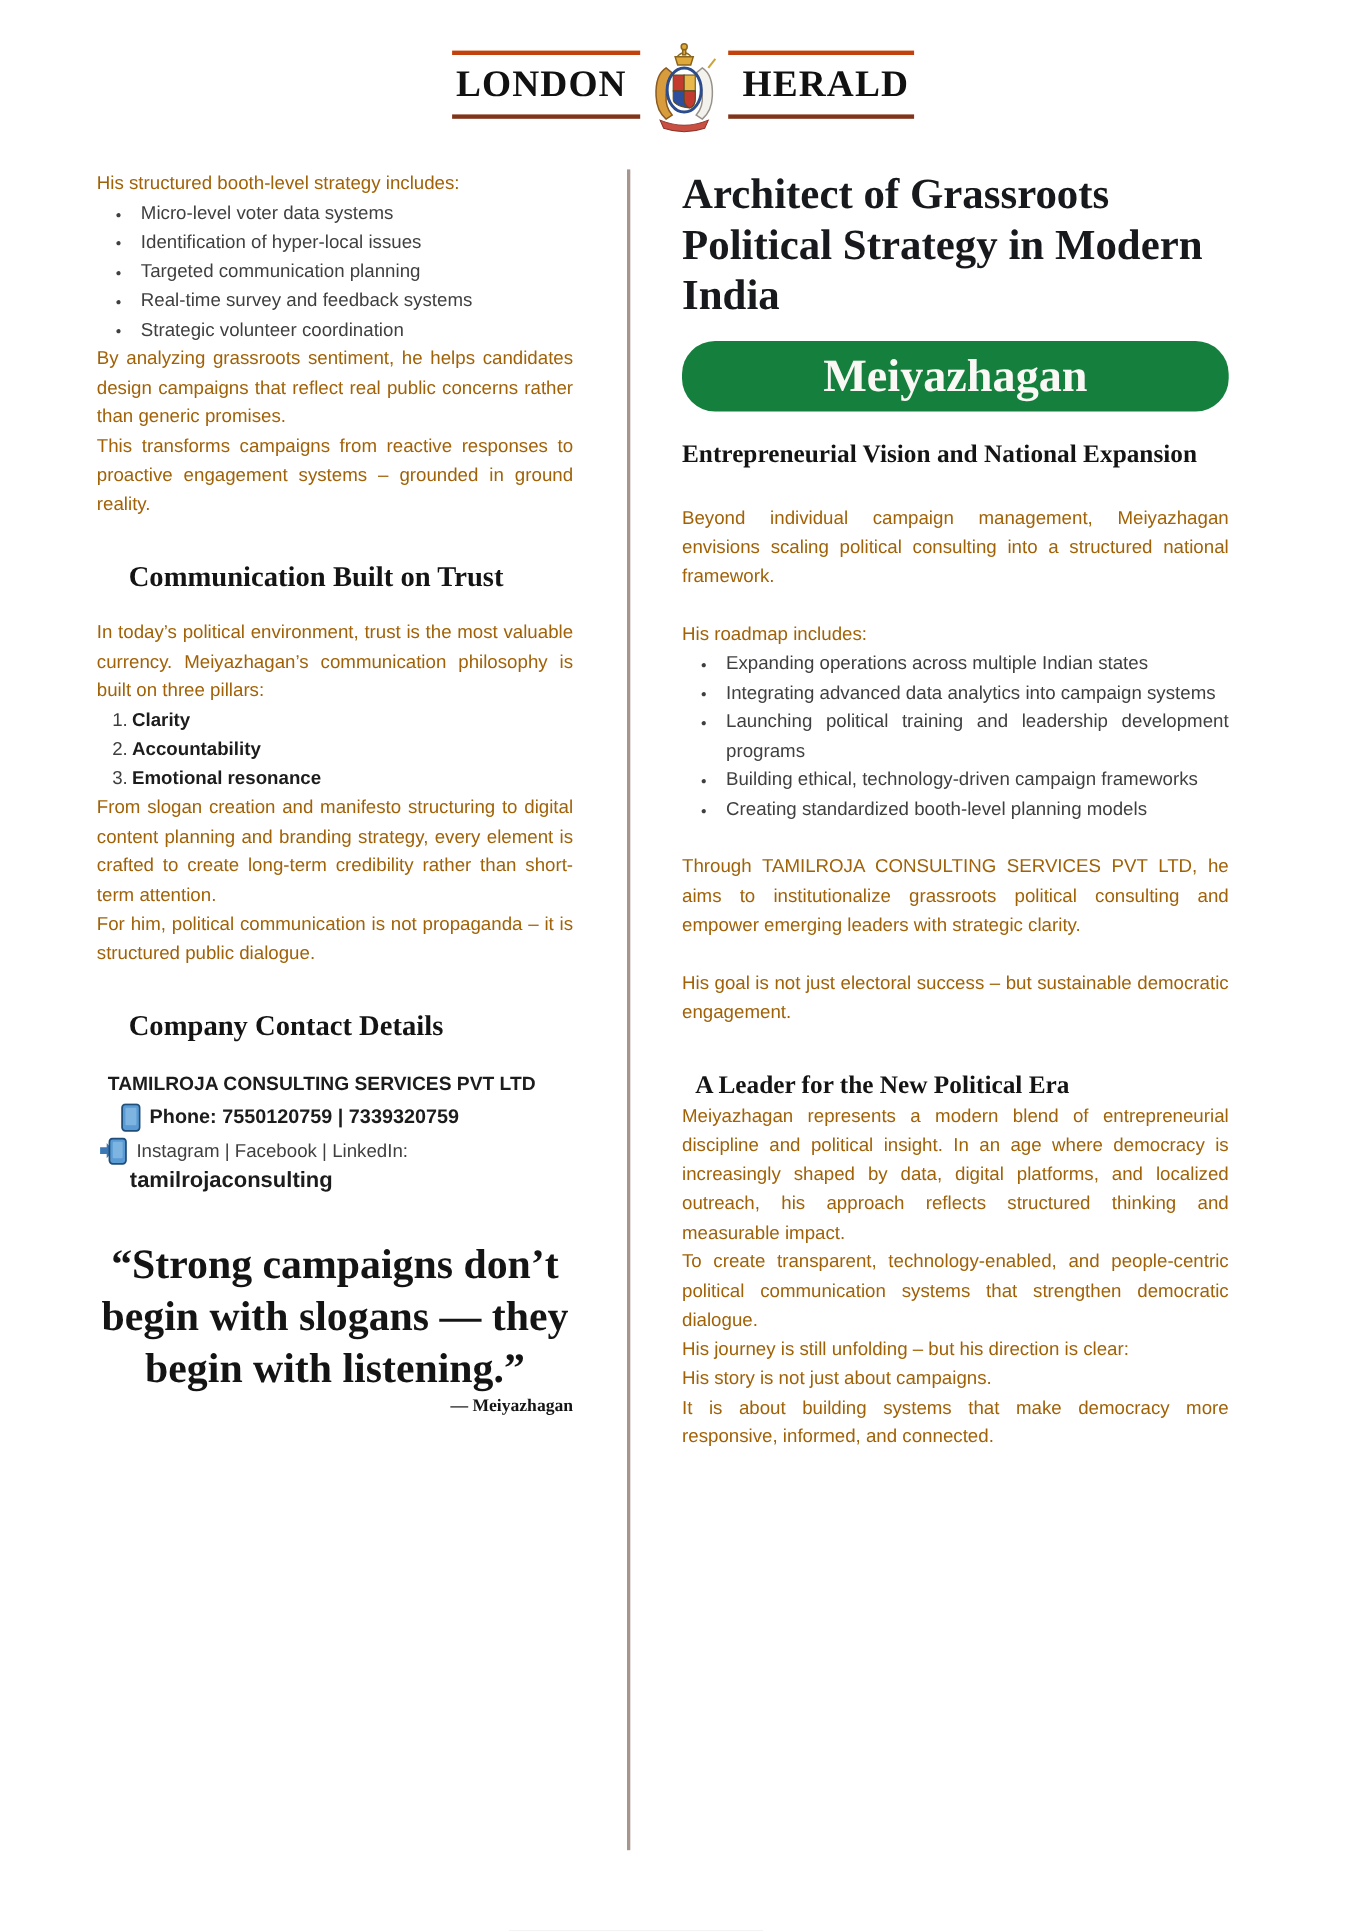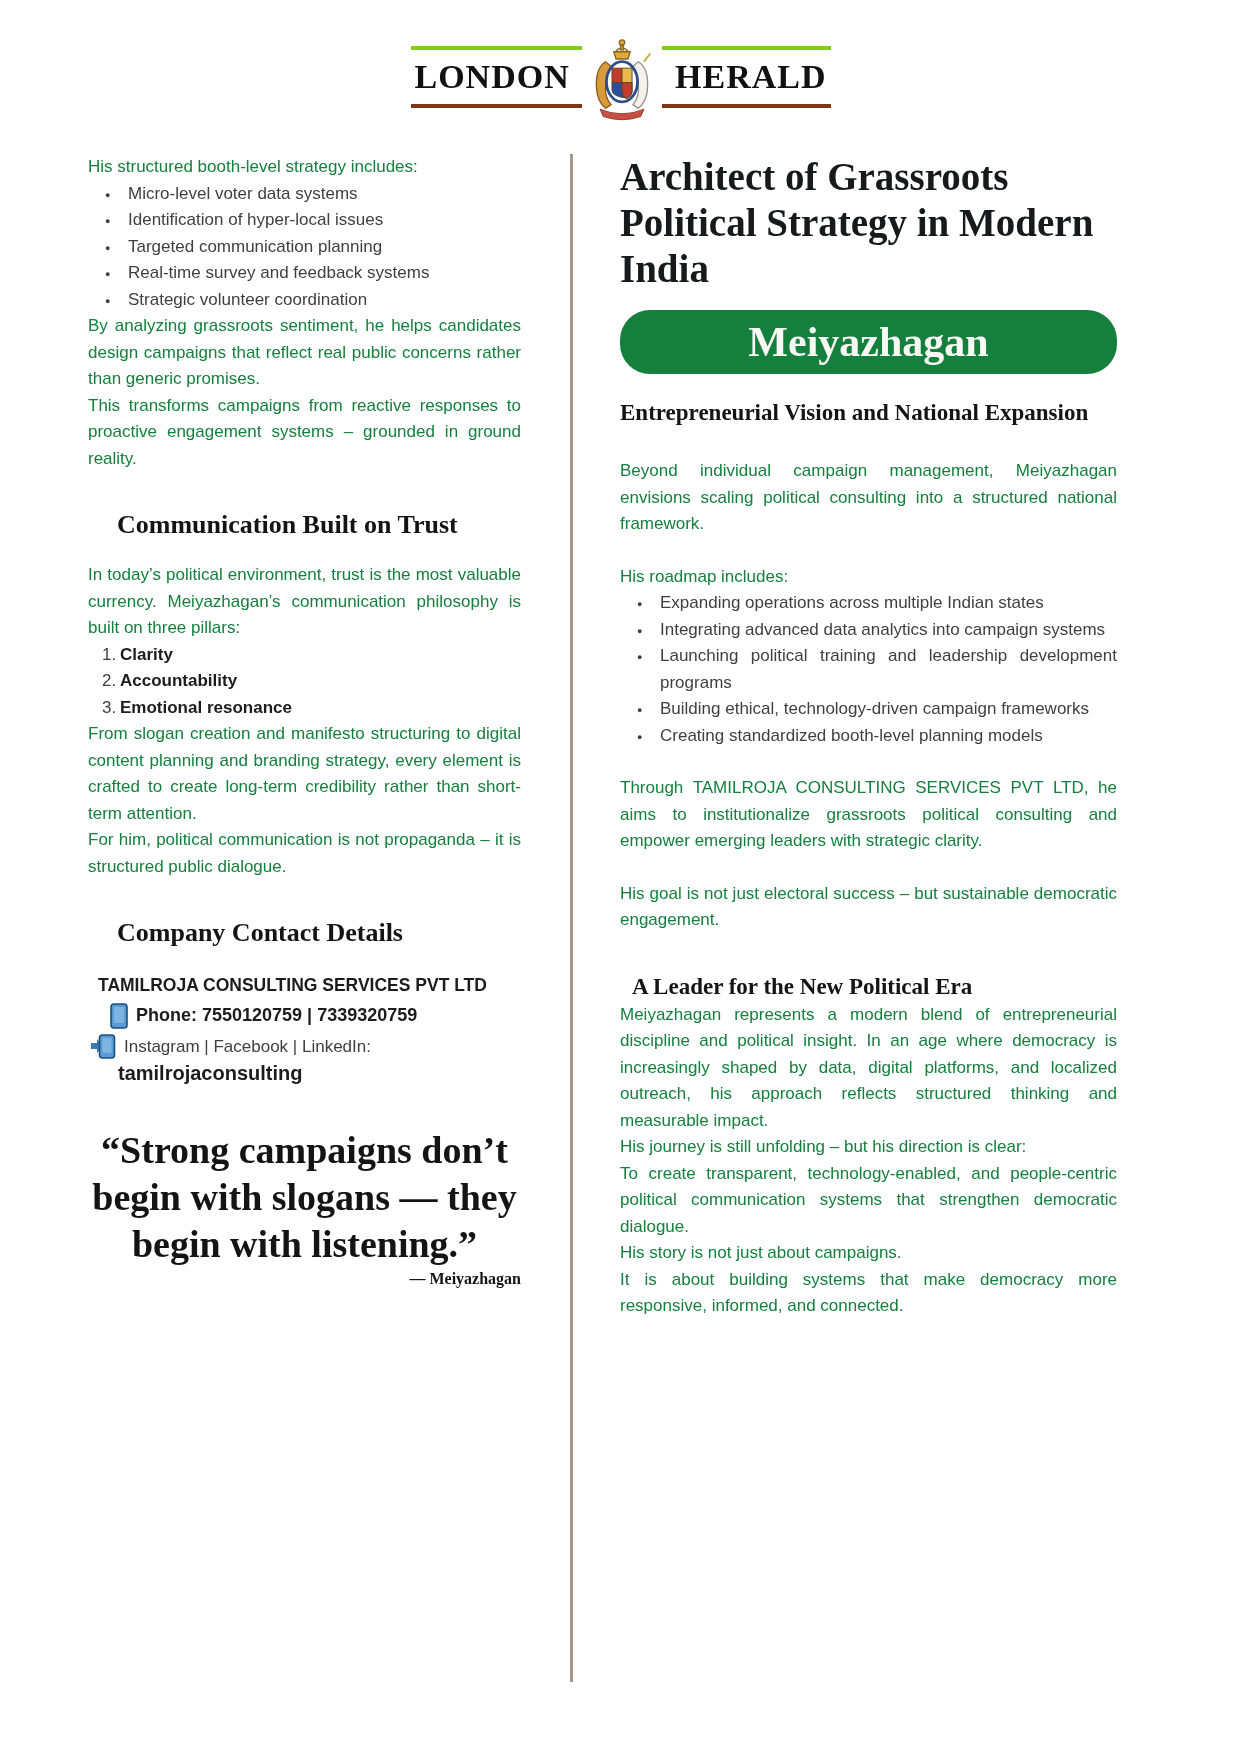--- a/index.html
+++ b/index.html
@@ -5,21 +5,21 @@
   * { margin:0; padding:0; box-sizing:border-box; }
   html,body { background:#e9e9e9; }
   .page {
     width:1241px; height:1755px; margin:0 auto; background:#ffffff;
     position:relative; overflow:hidden;
     font-family:"Liberation Sans", sans-serif; color:#3f3f3f;
   }
   
   .masthead {
     width:420px; margin:46px auto 0 auto; position:relative;
-    border-top:4px solid #84cc16; border-bottom:4px solid #80351a;
+    border-top:4px solid #c2410c; border-bottom:4px solid #80351a;
     display:flex; align-items:center; justify-content:space-between;
     height:62px; padding:0 4px;
   }
   .masthead .word {
     font-family:"Liberation Serif", serif; font-weight:bold;
     font-size:34px; letter-spacing:1px; color:#111;
   }
   .crest {
     background:#ffffff; padding:0 8px; z-index:2;
     margin-top:-14px; margin-bottom:-20px; display:flex; align-items:center;
@@ -28,21 +28,21 @@
   .columns {
     display:flex; align-items:stretch;
     padding:46px 0 0 88px; height:1600px;
   }
   .col-left  { width:433px; }
   .divider   { width:3px; background:#a6968e; margin-left:49px; margin-right:47px; height:1528px; }
   .col-right { width:497px; }
 
   
   .body-p {
-    font-size:17px; line-height:26.5px; text-align:justify; color:#15803d;
+    font-size:17px; line-height:26.5px; text-align:justify; color:#a16207;
   }
   .gap { margin-top:26px; }
   .serif-h {
     font-family:"Liberation Serif", serif; font-weight:bold;
     font-size:26px; color:#141414; margin-top:38px; margin-bottom:22px;margin-left:29px;
   }
   ul.dots { list-style:none; margin:0; }
   ul.dots li {
     font-size:17px; line-height:26.5px; text-align:justify;
     padding-left:40px; position:relative;
@@ -209,19 +209,19 @@
         <li>Launching political training and leadership development programs</li>
         <li>Building ethical, technology-driven campaign frameworks</li>
         <li>Creating standardized booth-level planning models</li>
       </ul>
 
       <p class="body-p gap">Through TAMILROJA CONSULTING SERVICES PVT LTD, he aims to institutionalize grassroots political consulting and empower emerging leaders with strategic clarity.</p>
       <p class="body-p gap">His goal is not just electoral success – but sustainable democratic engagement.</p>
 
       <h2 class="sub-h leader">A Leader for the New Political Era</h2>
       <p class="body-p">Meiyazhagan represents a modern blend of entrepreneurial discipline and political insight. In an age where democracy is increasingly shaped by data, digital platforms, and localized outreach, his approach reflects structured thinking and measurable impact.</p>
+      <p class="body-p">To create transparent, technology-enabled, and people-centric political communication systems that strengthen democratic dialogue.</p>
       <p class="body-p">His journey is still unfolding – but his direction is clear:</p>
-      <p class="body-p">To create transparent, technology-enabled, and people-centric political communication systems that strengthen democratic dialogue.</p>
       <p class="body-p">His story is not just about campaigns.</p>
       <p class="body-p">It is about building systems that make democracy more responsive, informed, and connected.</p>
     </div>
   </div>
 </div>
 
 </body></html>

